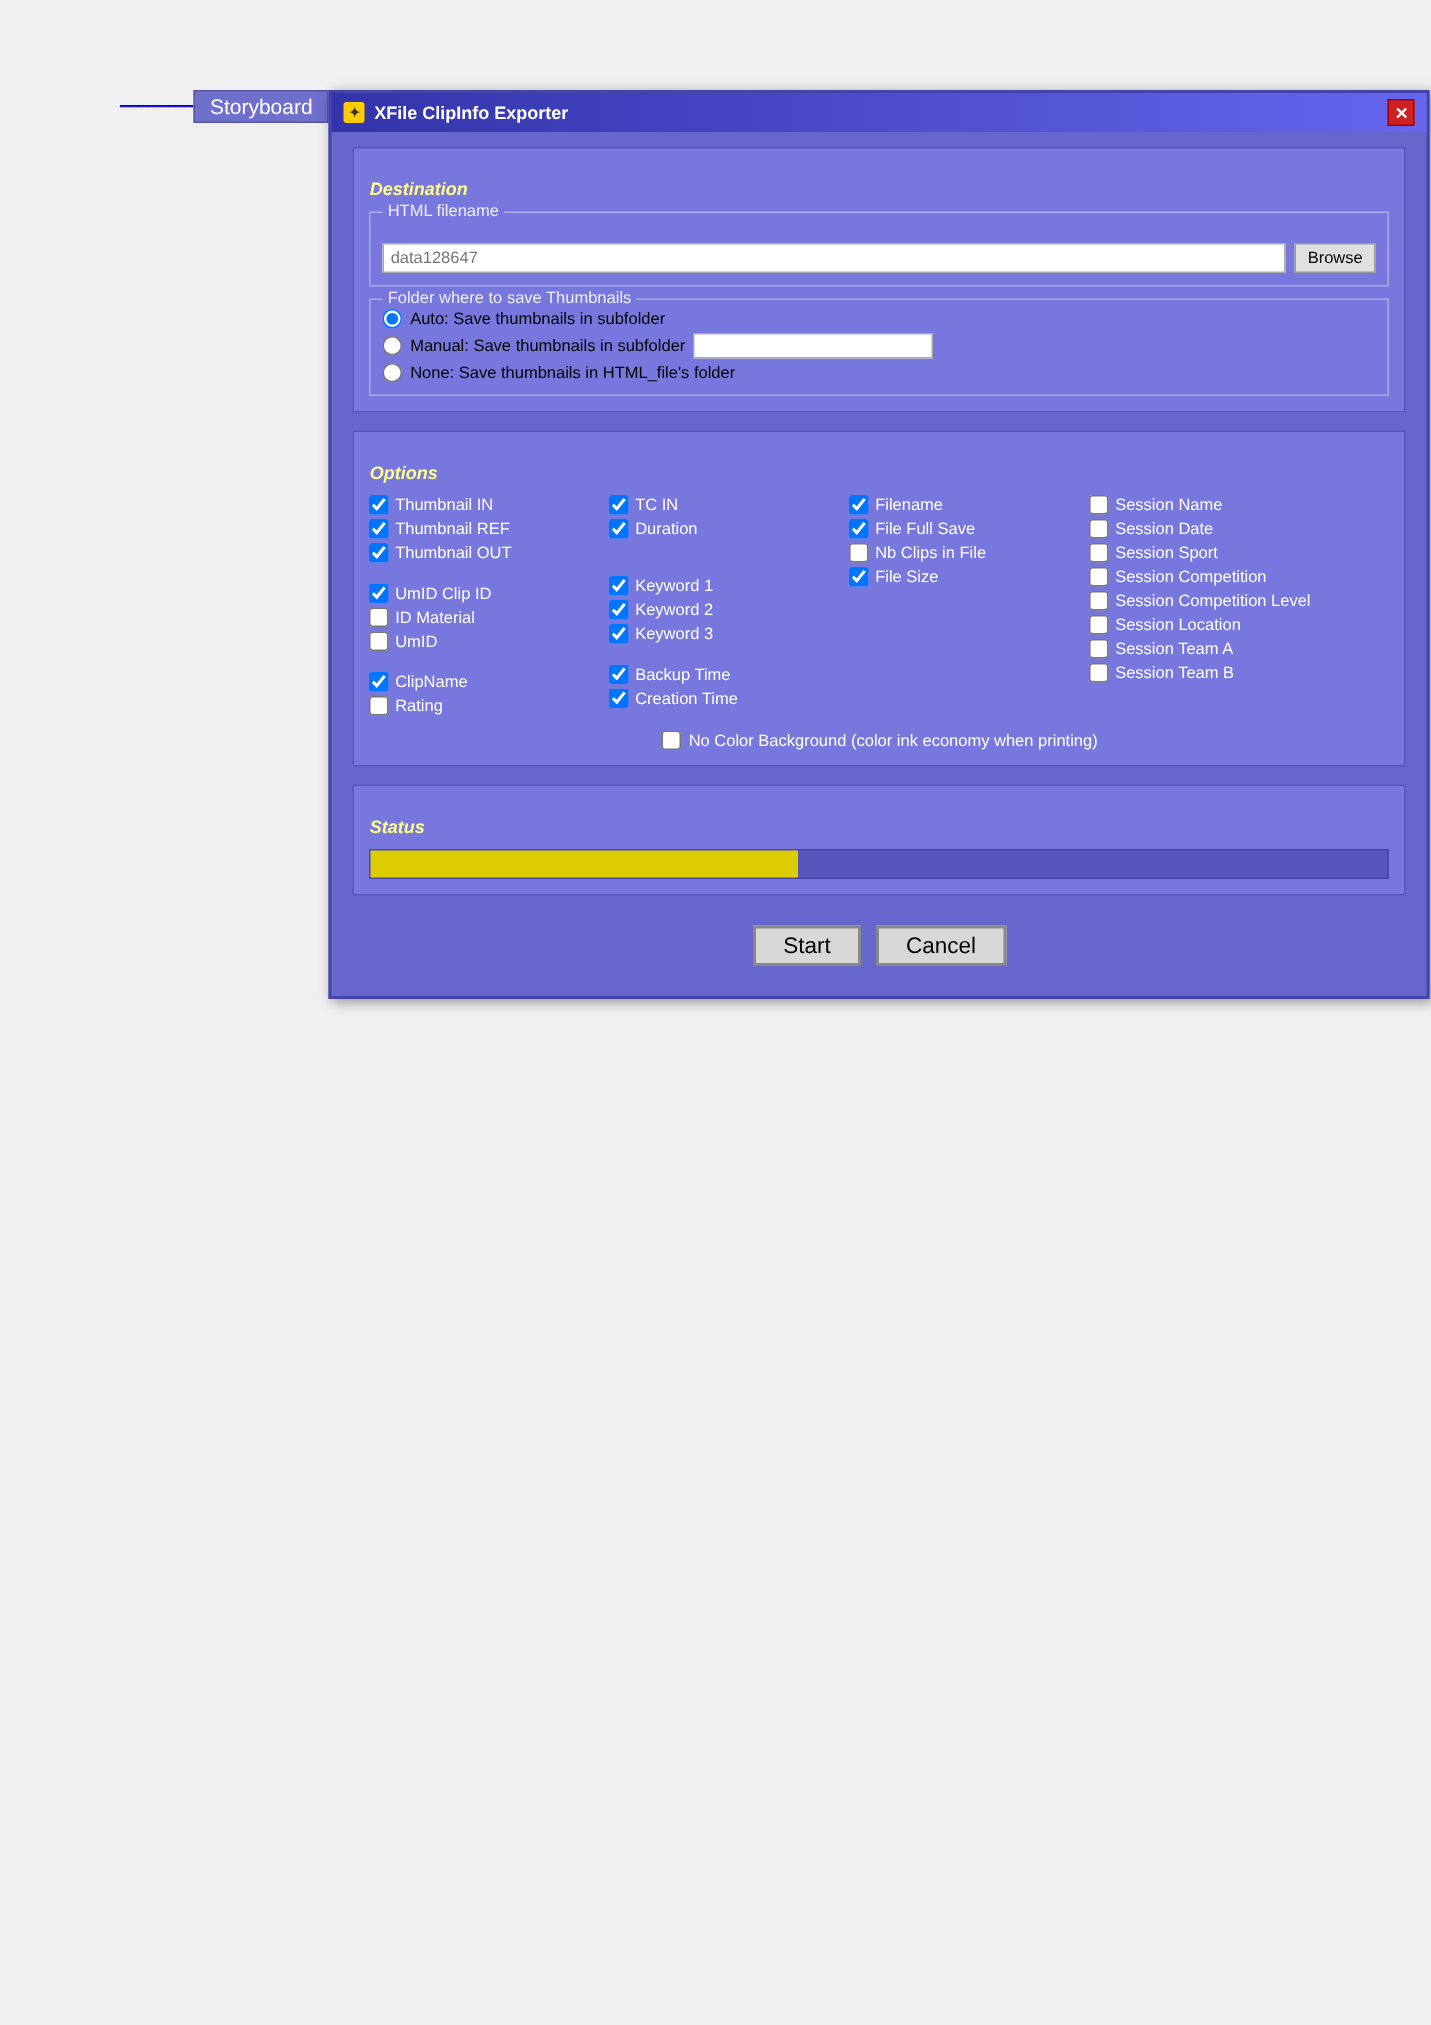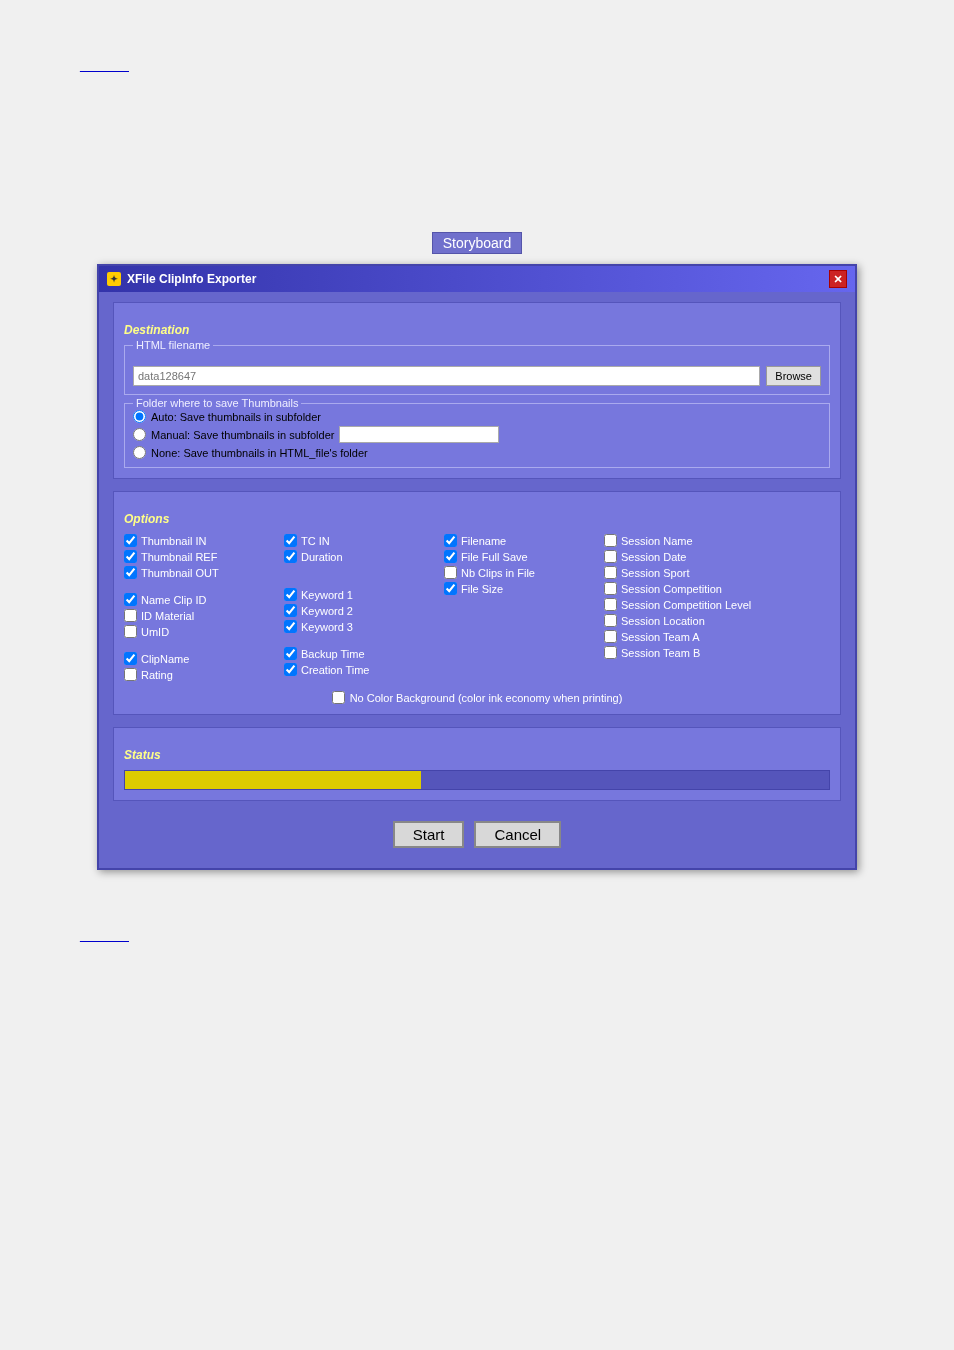--- a/index.html
+++ b/index.html
@@ -7,22 +7,21 @@
       background: #f0f0f0;
       font-family: 'Tahoma', 'Arial', sans-serif;
       font-size: 11px;
       color: #000;
       width: 954px;
       min-height: 1350px;
     }
 
     .page-wrapper {
       display: flex;
-      flex-direction: column;
-      align-items: center;
+      align-items: flex-start;
       padding: 60px 0 40px 0;
     }
 
     .storyboard-label {
       background: #7070cc;
       color: white;
       padding: 2px 10px;
       font-size: 14px;
       margin-bottom: 10px;
       border: 1px solid #5555aa;
@@ -339,21 +338,21 @@
                 <input type="checkbox" checked="" style="">
                 <label>Thumbnail REF</label>
               </div>
               <div class="checkbox-row">
                 <input type="checkbox" checked="" style="">
                 <label>Thumbnail OUT</label>
               </div>
               <div class="spacer"></div>
               <div class="checkbox-row">
                 <input type="checkbox" checked="" style="">
-                <label>Name Clip ID</label>
+                <label>UmID Clip ID</label>
               </div>
               <div class="checkbox-row">
                 <input type="checkbox" style="">
                 <label>ID Material</label>
               </div>
               <div class="checkbox-row">
                 <input type="checkbox" style="">
                 <label>UmID</label>
               </div>
               <div class="spacer"></div>

